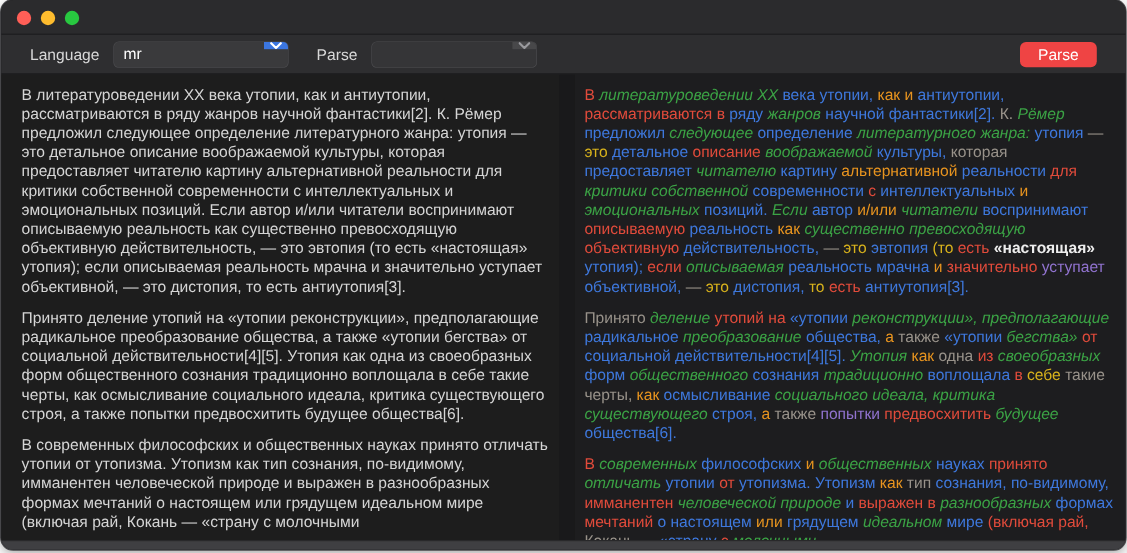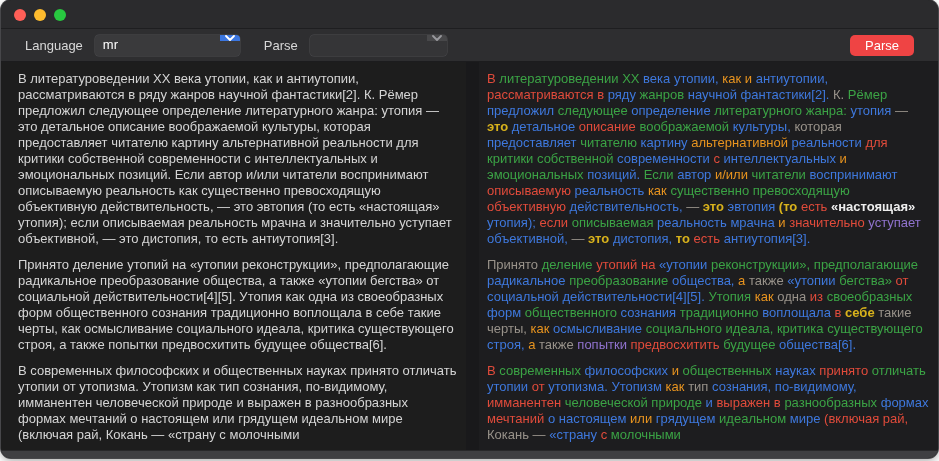--- a/index.html
+++ b/index.html
@@ -40,24 +40,24 @@
   
   .content { display: flex; height: 388px; }
   .pane { overflow: hidden; font-size: 13px; line-height: 16px; height: 100%; }
   .pane-left { width: 465px; padding: 9px 9px 0 17px; color: #d5d5d5; background: #1d1d1d; }
   .divider { width: 13px; background: #19191b; }
   .pane-right { flex: 1; padding: 9px 8px 0 8px; background: #1d1d1f; color: #d5d5d5; }
   .para { margin: 0 0 10px; }
 
   
   .c-red    { color: var(--red, #e14b3b); }
-  .c-green  { color: var(--green, #3ba345); }
+  .c-green  { color: var(--green, #3ba345); font-style: italic; }
   .c-blue   { color: var(--blue, #3e78dd); }
   .c-orange { color: var(--orange, #e8941f); font-weight: 400; }
-  .c-yellow { color: var(--yellow, #d8b21c); font-weight: 700; }
+  .c-yellow { color: var(--yellow, #d8b21c); font-weight: 400; }
   .c-purple { color: var(--purple, #9173cf); }
   .c-gray   { color: var(--gray, #98928a); }
   .c-white  { color: var(--white, #ededed); font-weight: 700; }
 
   
   .bottomframe { height: 8px; background: #3f3f42; border-top: 1px solid #28282a; }
 </style>
 </head>
 <body>
 

